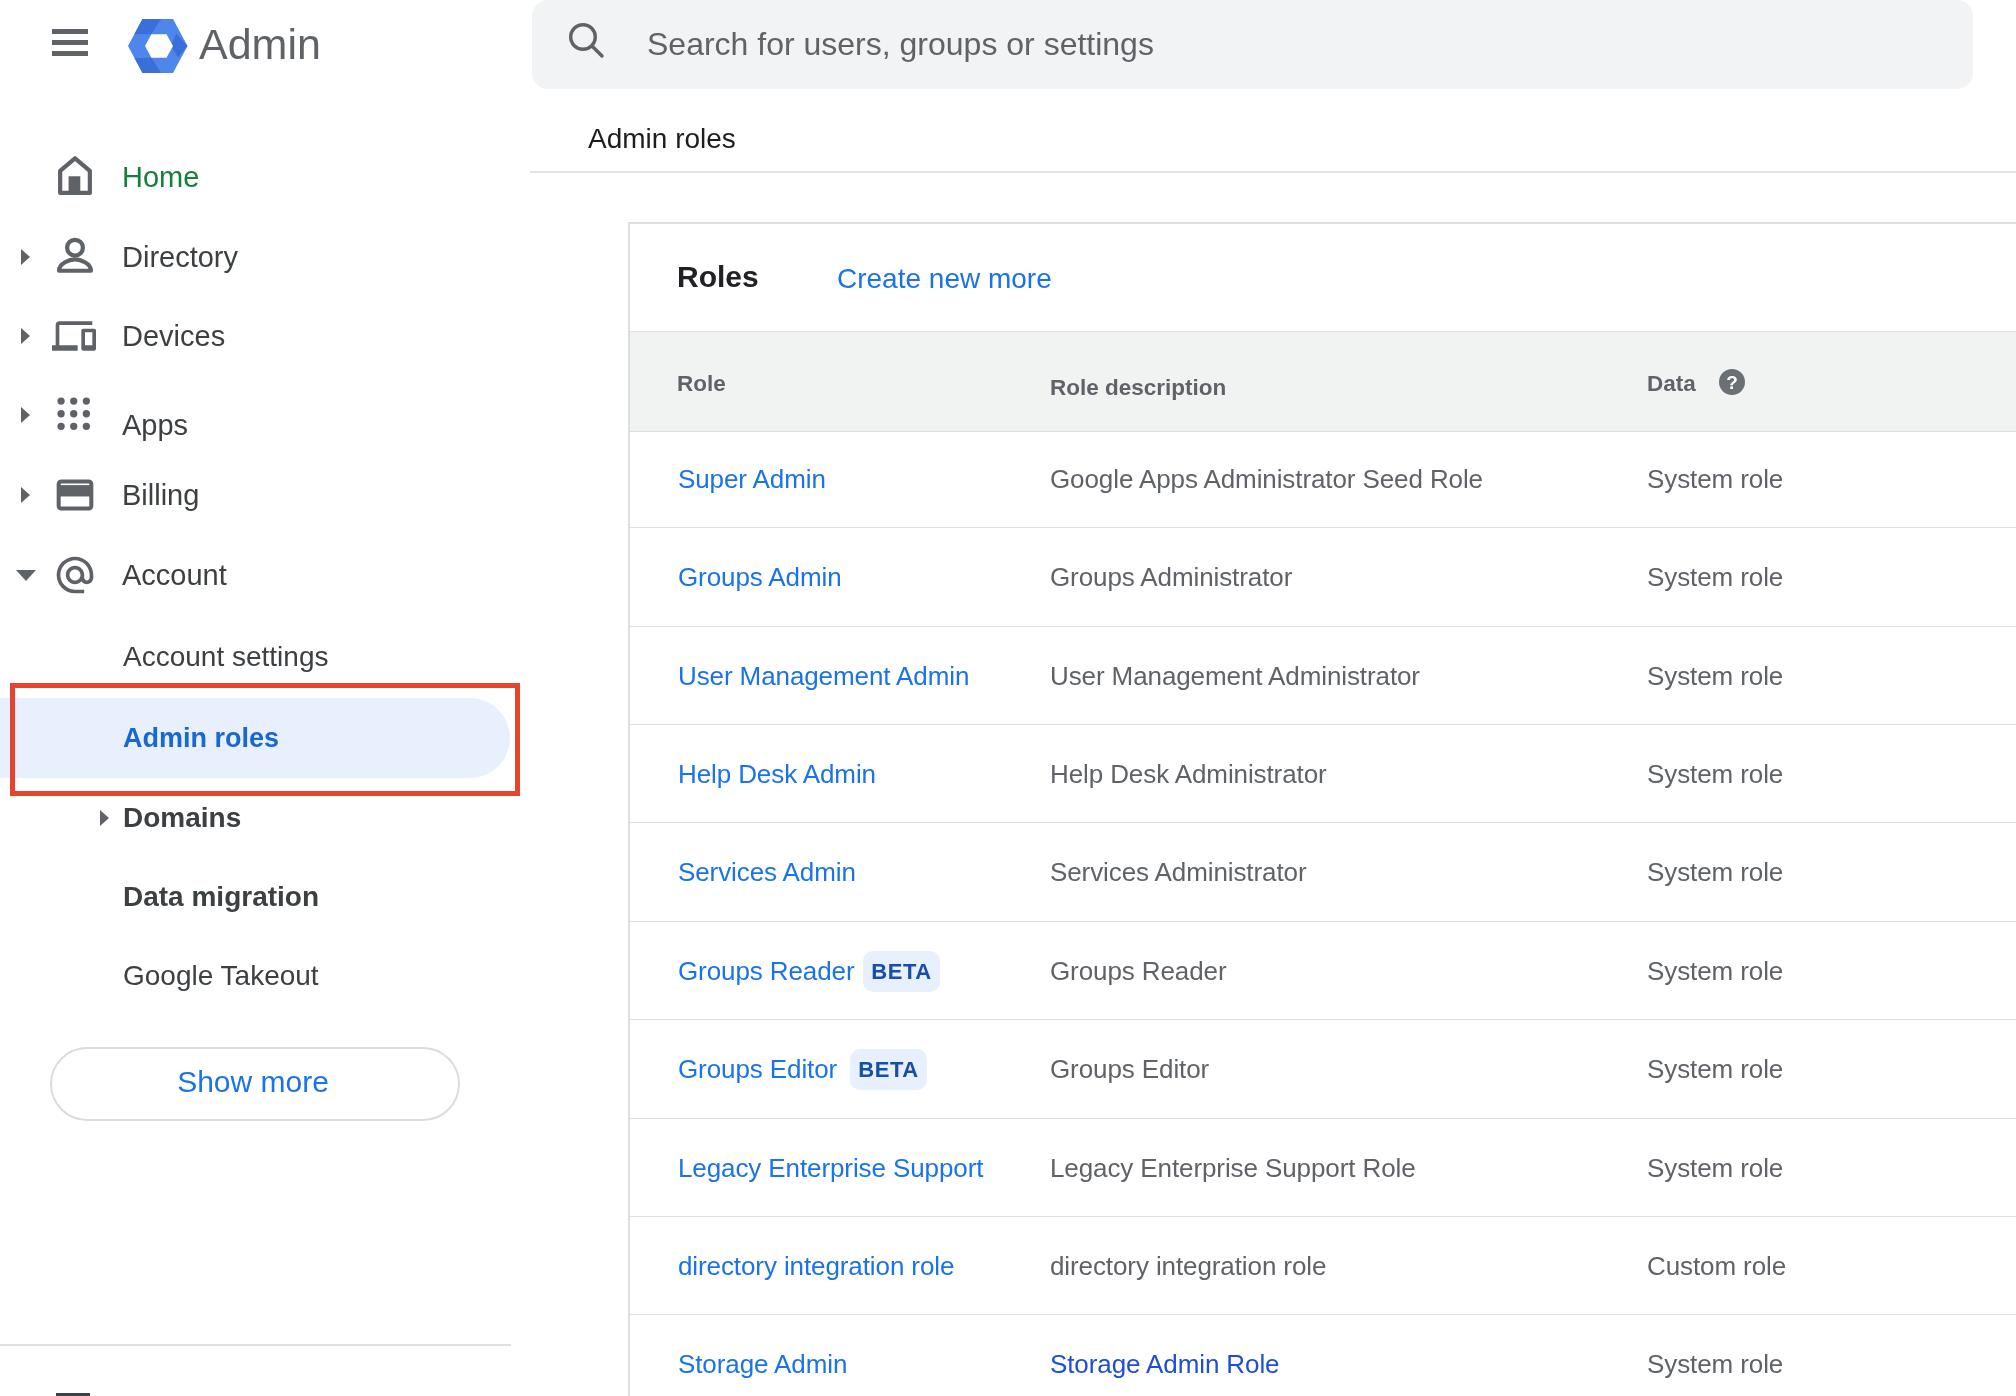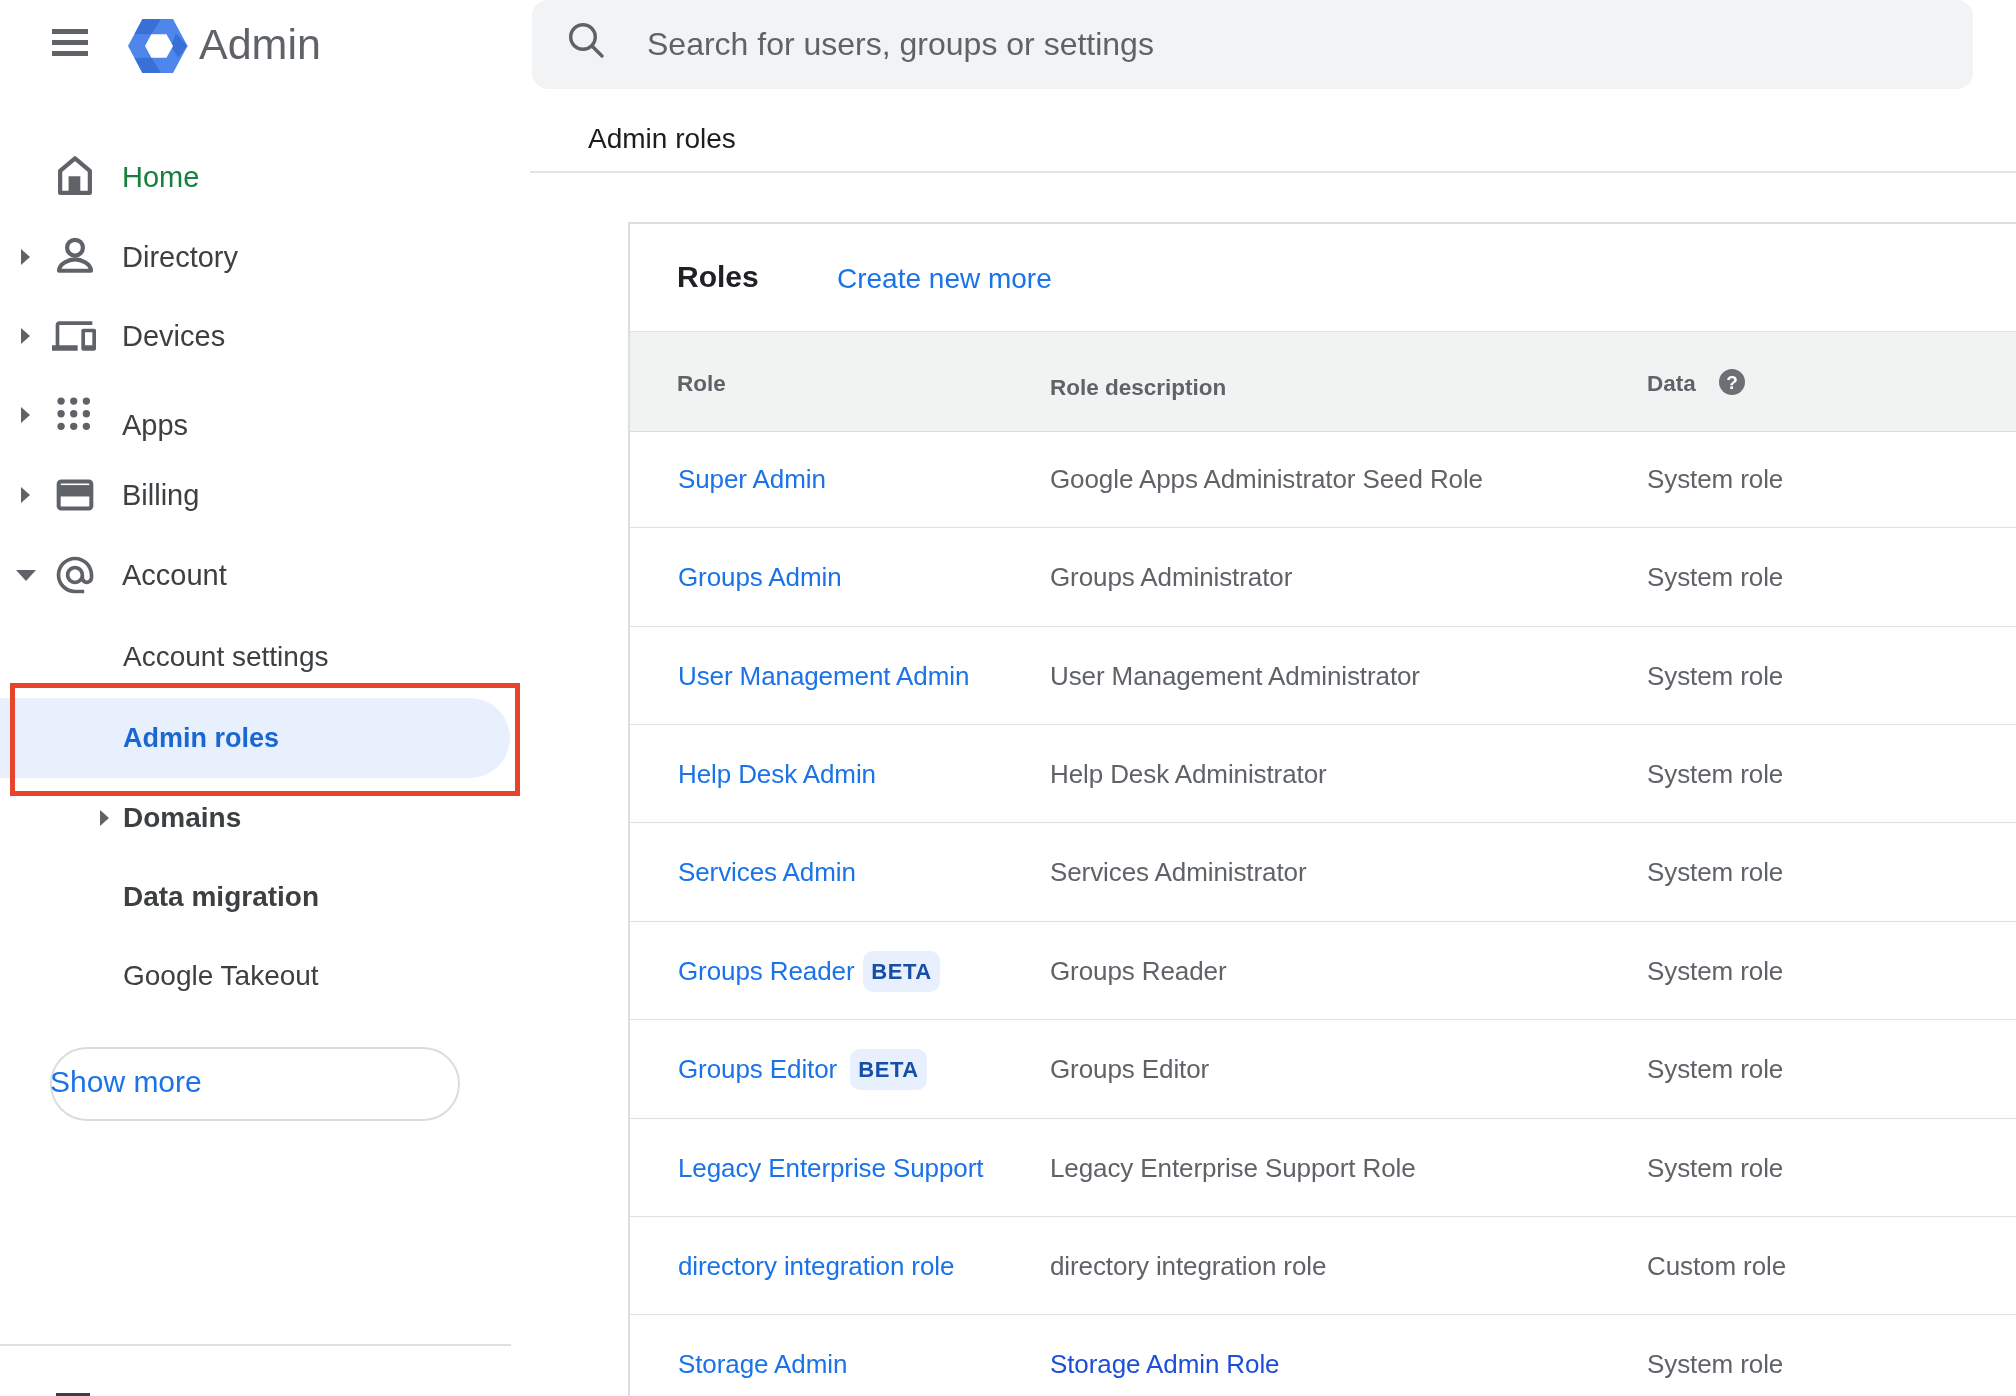--- a/index.html
+++ b/index.html
@@ -84,21 +84,21 @@
 <div class="abs" style="left:10px;top:683px;width:500px;height:103px;border:5px solid #e8432c"></div>
 <div class="t" style="left:123px;top:637px;height:40px;line-height:40px;font-size:28px;font-weight:normal;color:#3c4043">Account settings</div>
 <div class="t" style="left:123px;top:718px;height:40px;line-height:40px;font-size:27px;font-weight:bold;color:#1967d2">Admin roles</div>
 <svg class="abs" style="left:100px;top:810px" width="9" height="16" viewBox="0 0 9 16">
     <polygon points="0,0 9,8.0 0,16" fill="#5f6368"></polygon>
   </svg>
 <div class="t" style="left:123px;top:798px;height:40px;line-height:40px;font-size:28px;font-weight:bold;color:#3c4043">Domains</div>
 <div class="t" style="left:123px;top:877px;height:40px;line-height:40px;font-size:28px;font-weight:bold;color:#3c4043">Data migration</div>
 <div class="t" style="left:123px;top:956px;height:40px;line-height:40px;font-size:28px;font-weight:normal;color:#3c4043">Google Takeout</div>
 <div class="abs" style="left:50px;top:1047px;width:406px;height:70px;border:2px solid #dadce0;border-radius:38px"></div>
-<div class="t" style="left:50px;top:1062px;width:406px;height:40px;line-height:40px;font-size:30px;color:#1a73e8;text-align:left">Show more</div>
+<div class="t" style="left:50px;top:1062px;width:406px;height:40px;line-height:40px;font-size:30px;color:#1a73e8;text-align:center">Show more</div>
 <div class="abs" style="left:0px;top:1344px;width:511px;height:2px;background:#e0e0e0"></div>
 <div class="abs" style="left:56px;top:1393px;width:34px;height:3px;background:#3c4043"></div>
 <div class="abs" style="left:628px;top:222px;width:1388px;height:1174px;border-top:2px solid #dcdee2;border-left:2px solid #dcdee2"></div>
 <div class="t" style="left:677px;top:255px;height:44px;line-height:44px;font-size:30px;font-weight:bold;color:#202124">Roles</div>
 <div class="t" style="left:837px;top:259px;height:40px;line-height:40px;font-size:28px;color:#1a73e8">Create new more</div>
 <div class="abs" style="left:630px;top:331px;width:1386px;height:99px;background:#f1f2f2;border-top:1px solid #e0e0e0;border-bottom:1px solid #dadce0"></div>
 <div class="t" style="left:677px;top:364px;height:40px;line-height:40px;font-size:22.5px;font-weight:bold;color:#5f6368">Role</div>
 <div class="t" style="left:1050px;top:368px;height:40px;line-height:40px;font-size:22.5px;font-weight:bold;color:#5f6368">Role description</div>
 <div class="t" style="left:1647px;top:364px;height:40px;line-height:40px;font-size:22.5px;font-weight:bold;color:#5f6368">Data</div>
 <svg class="abs" style="left:1719px;top:369px" width="26" height="26" viewBox="0 0 26 26">

